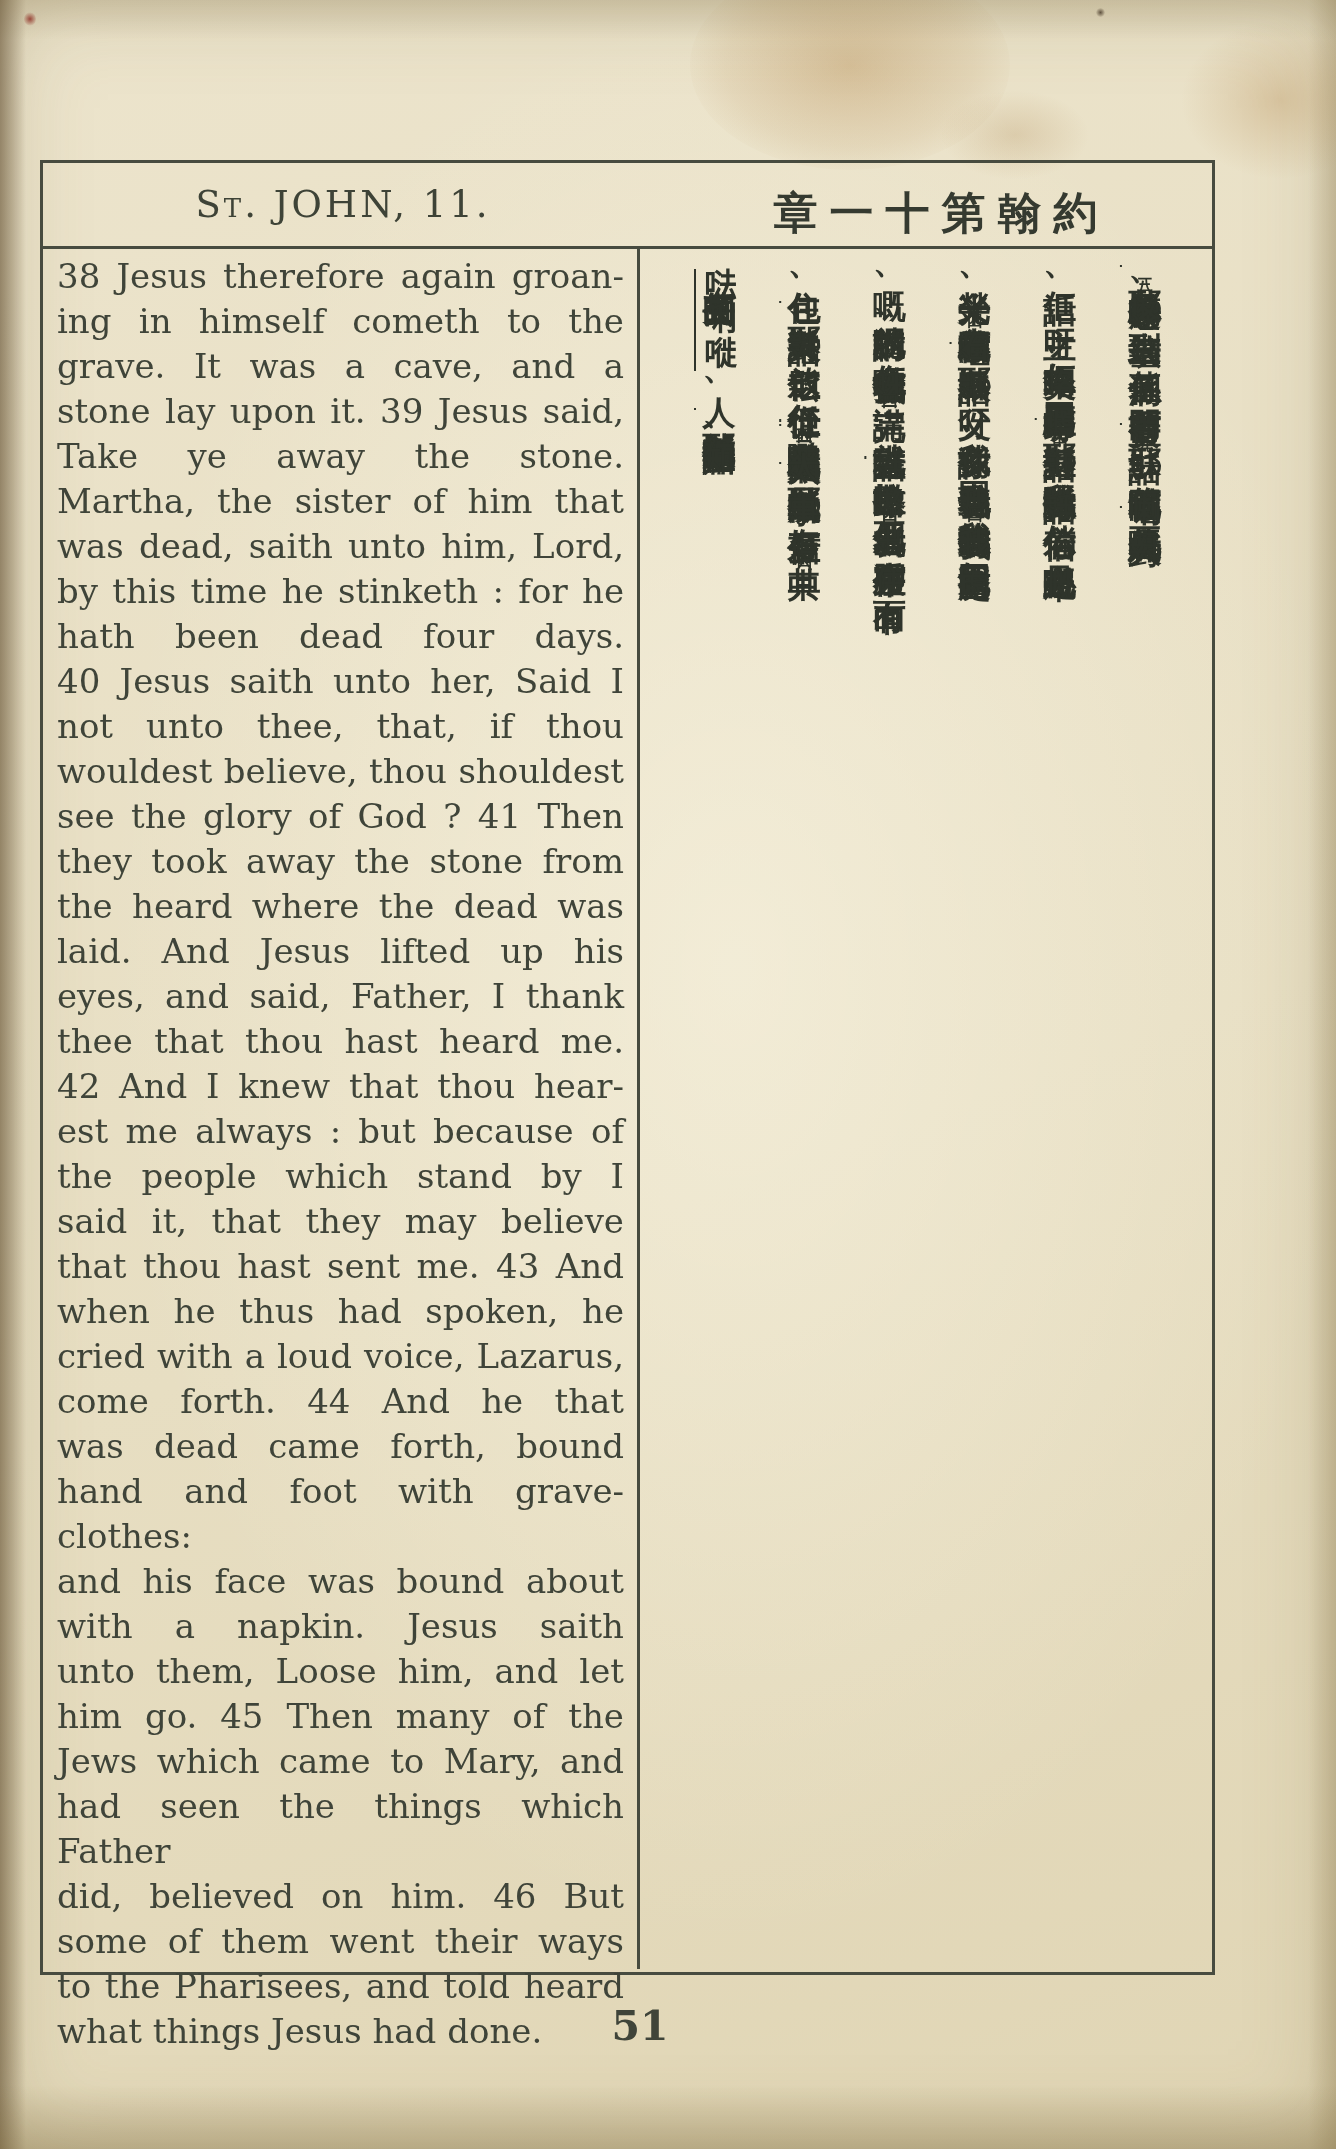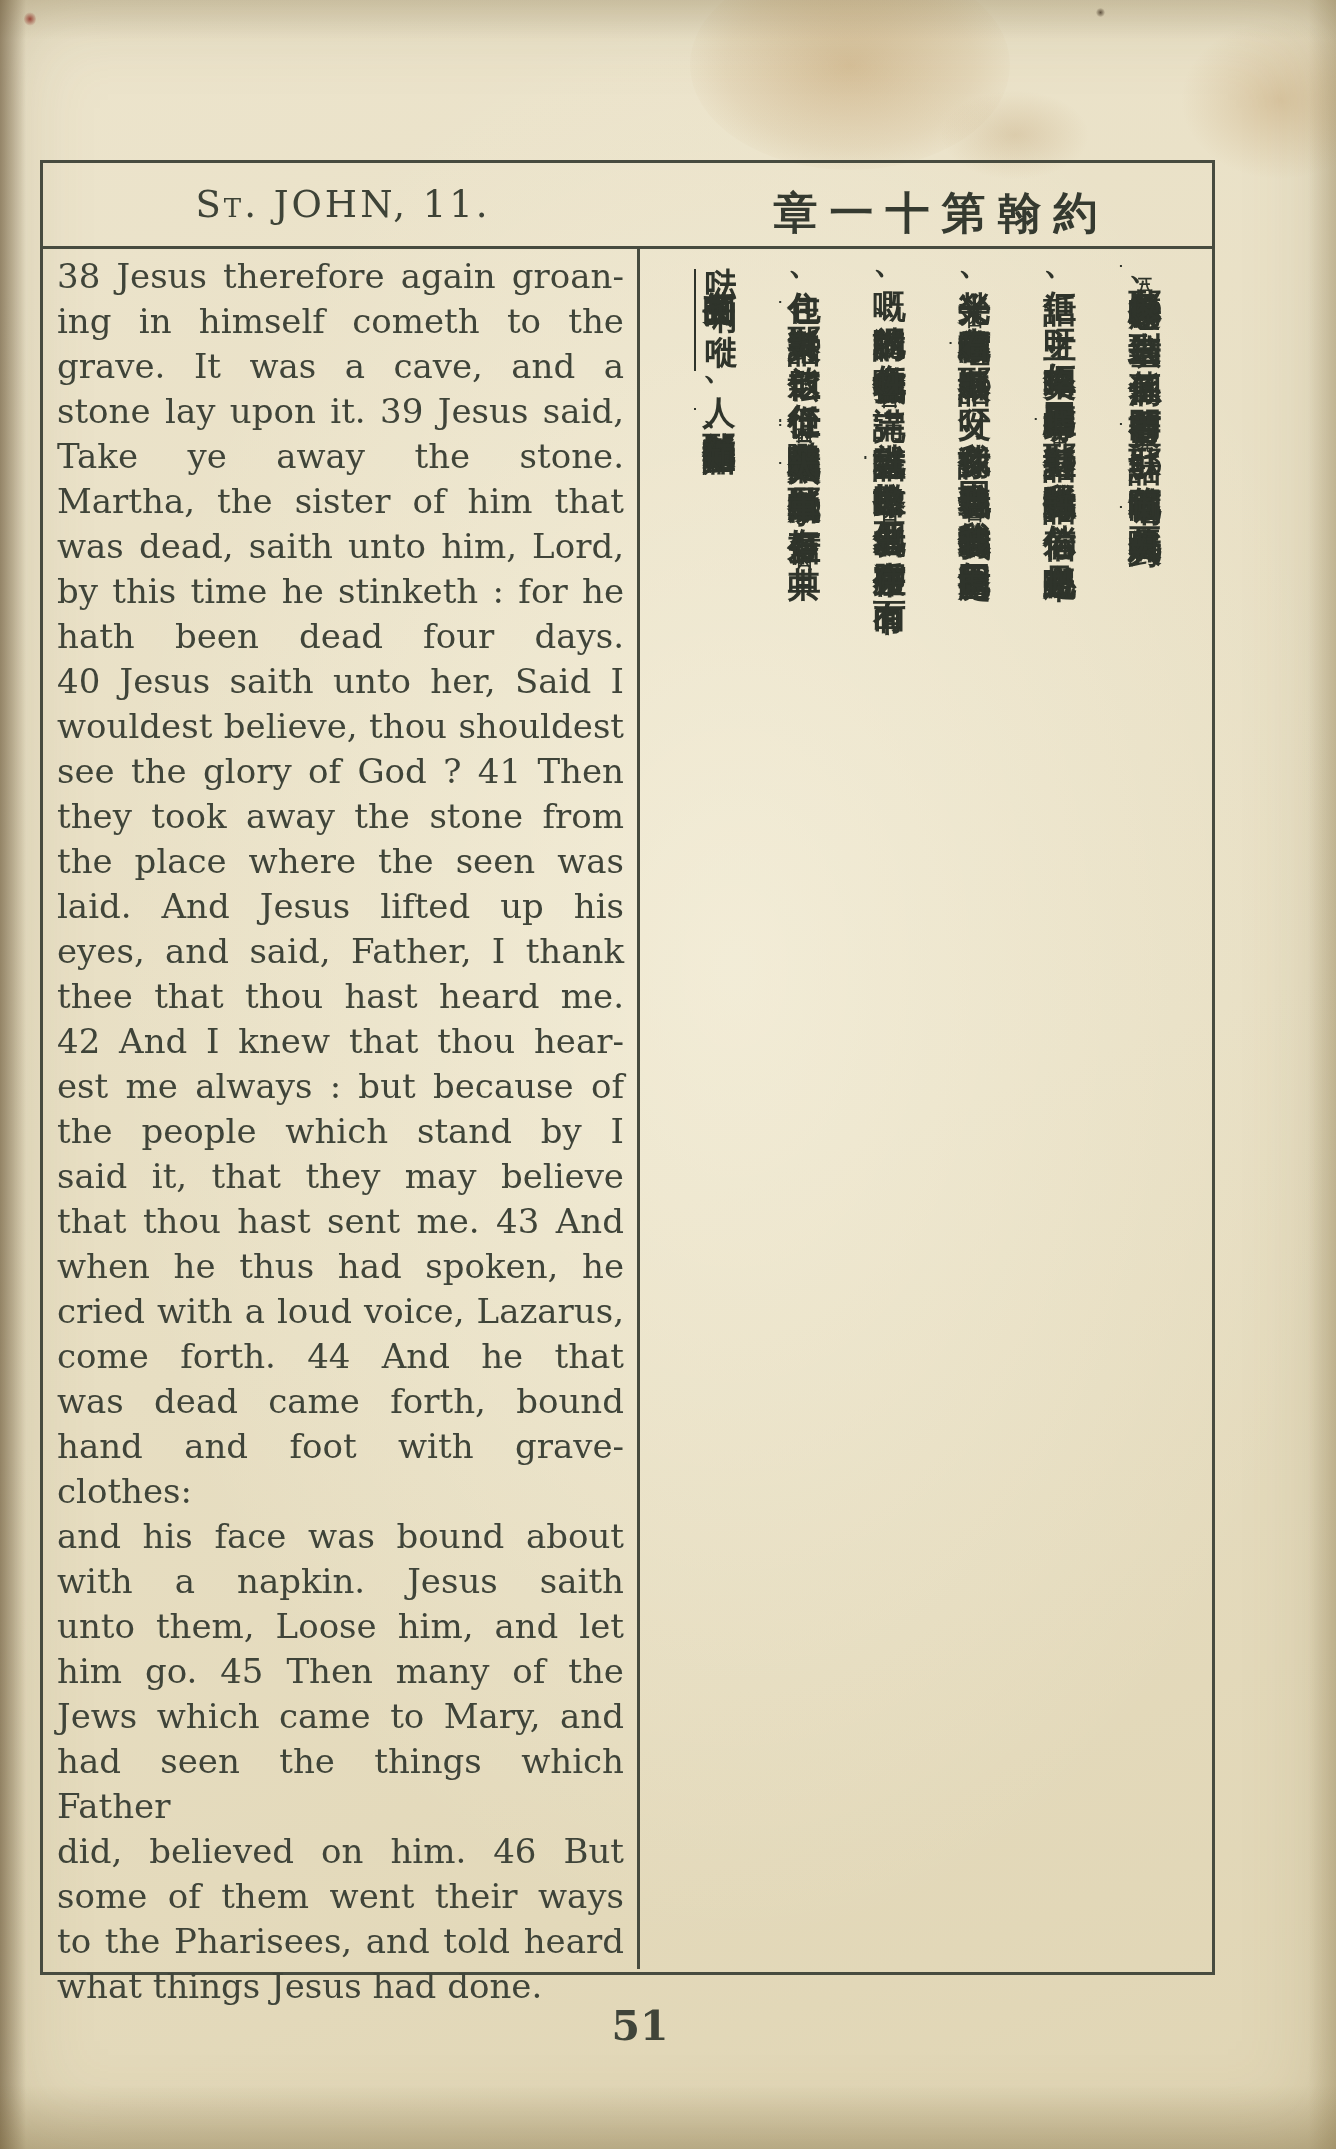--- a/index.html
+++ b/index.html
@@ -153,24 +153,25 @@
             <div class="eng-line">38 Jesus therefore again groan-</div>
             <div class="eng-line">ing in himself cometh to the</div>
             <div class="eng-line">grave. It was a cave, and a</div>
             <div class="eng-line">stone lay upon it. 39 Jesus said,</div>
             <div class="eng-line">Take ye away the stone.</div>
             <div class="eng-line">Martha, the sister of him that</div>
             <div class="eng-line">was dead, saith unto him, Lord,</div>
             <div class="eng-line">by this time he stinketh : for he</div>
             <div class="eng-line">hath been dead four days.</div>
             <div class="eng-line">40 Jesus saith unto her, Said I</div>
+            <div class="eng-line">not unto thee, that, if thou</div>
             <div class="eng-line">wouldest believe, thou shouldest</div>
             <div class="eng-line">see the glory of God ? 41 Then</div>
             <div class="eng-line">they took away the stone from</div>
-            <div class="eng-line">the place where the seen was</div>
+            <div class="eng-line">the heard where the dead was</div>
             <div class="eng-line">laid. And Jesus lifted up his</div>
             <div class="eng-line">eyes, and said, Father, I thank</div>
             <div class="eng-line">thee that thou hast heard me.</div>
             <div class="eng-line">42 And I knew that thou hear-</div>
             <div class="eng-line">est me always : but because of</div>
             <div class="eng-line">the people which stand by I</div>
             <div class="eng-line">said it, that they may believe</div>
             <div class="eng-line">that thou hast sent me. 43 And</div>
             <div class="eng-line">when he thus had spoken, he</div>
             <div class="eng-line">cried with a loud voice, Lazarus,</div>

